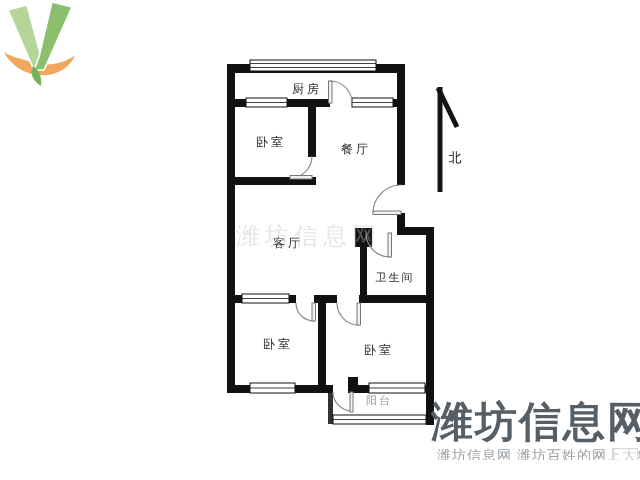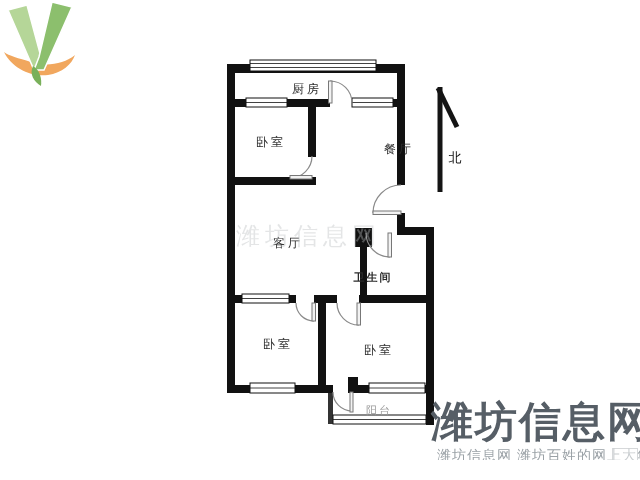--- a/index.html
+++ b/index.html
@@ -138,26 +138,26 @@
     </g>
 
     <g stroke="#141414" stroke-width="5">
       <line x1="440" y1="192" x2="440" y2="87"></line>
       <line x1="438" y1="88" x2="457" y2="127"></line>
     </g>
   </svg>
 
   <span class="room-label" style="left:307px;top:89px;">厨房</span>
   <span class="room-label" style="left:271px;top:142px;">卧室</span>
-  <span class="room-label" style="left:356px;top:149px;margin-left:43px;">餐厅</span>
+  <span class="room-label" style="left:356px;top:149px;">餐厅</span>
   <span class="room-label" style="left:288px;top:243px;font-family:Liberation Mono, monospace;">客厅</span>
-  <span class="room-label small" style="left:373px;top:277px;font-weight:bold;">卫生间</span>
+  <span class="room-label small" style="left:395px;top:277px;">卫生间</span>
   <span class="room-label" style="left:278px;top:344px;">卧室</span>
   <span class="room-label" style="left:379px;top:350px;">卧室</span>
-  <span class="room-label balcony" style="left:379px;top:410px;">阳台</span>
+  <span class="room-label balcony" style="left:379px;top:400px;">阳台</span>
   <span class="compass-label" style="left:455px;top:158px;">北</span>
 
   <div class="faint-watermark">潍坊信息网</div>
 
   <svg class="logo" viewBox="0 0 78 88">
     <path d="M4,52 C12,68 30,77 48,75 C62,73 72,64 75,55 C64,64 46,67 31,62 C18,58 9,56 4,52 Z" fill="#f1a75e"></path>
     <path d="M8,10 L27,5 L41,57 L34,70 Z" fill="#b5d698" stroke="#ffffff" stroke-width="1.5"></path>
     <path d="M52,2 L72,7 L44,70 L34,70 L39,57 Z" fill="#8cbf6d" stroke="#ffffff" stroke-width="1.5"></path>
     <path d="M33,66 C40,70 42,79 41,86 C34,82 29,74 33,66 Z" fill="#79b05a"></path>
   </svg>

